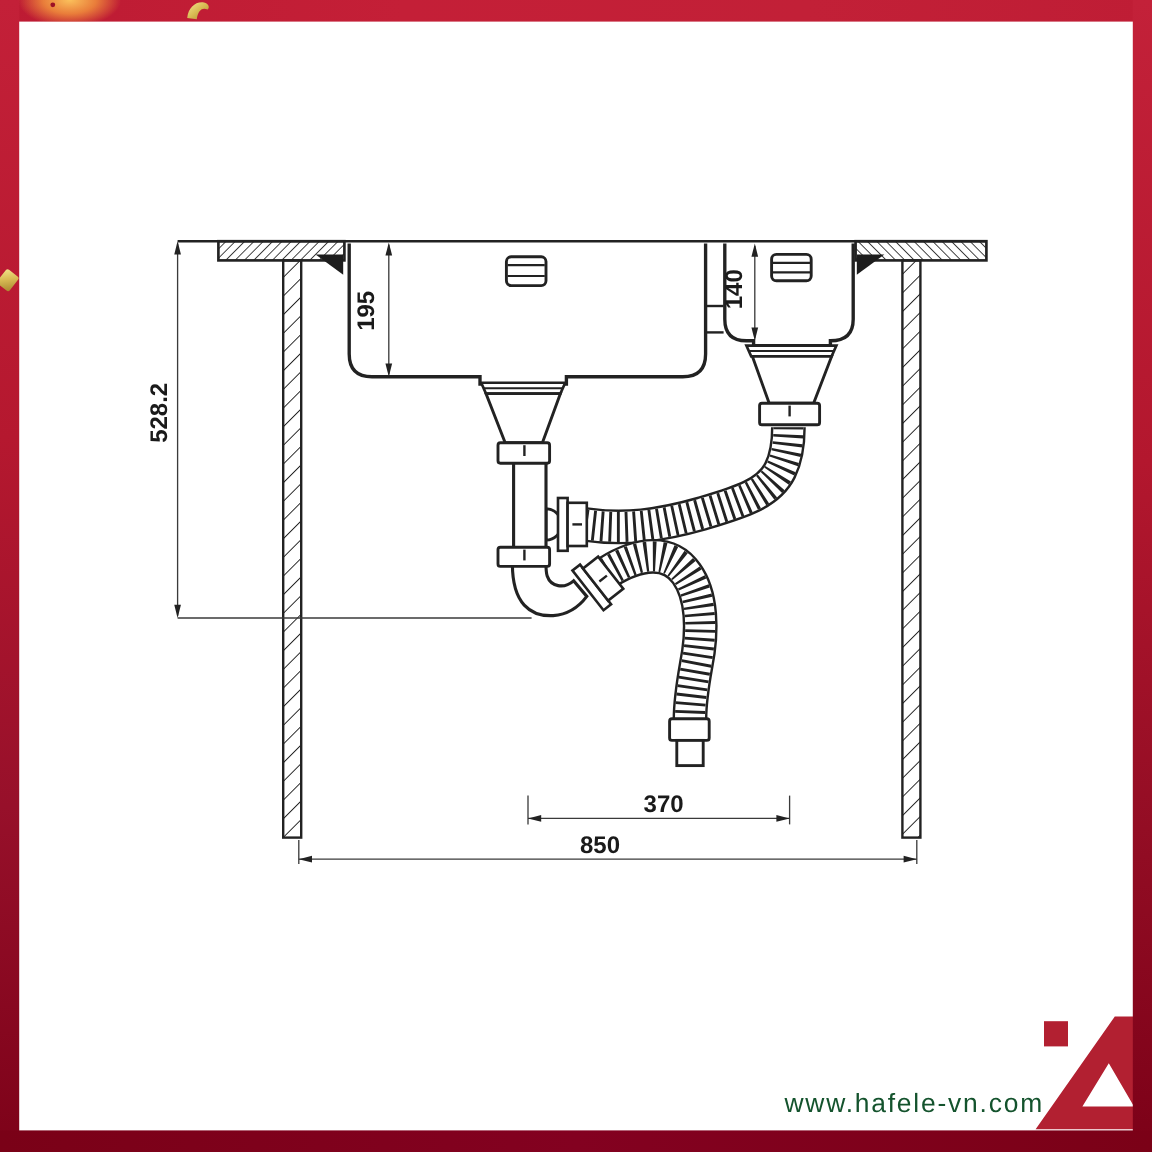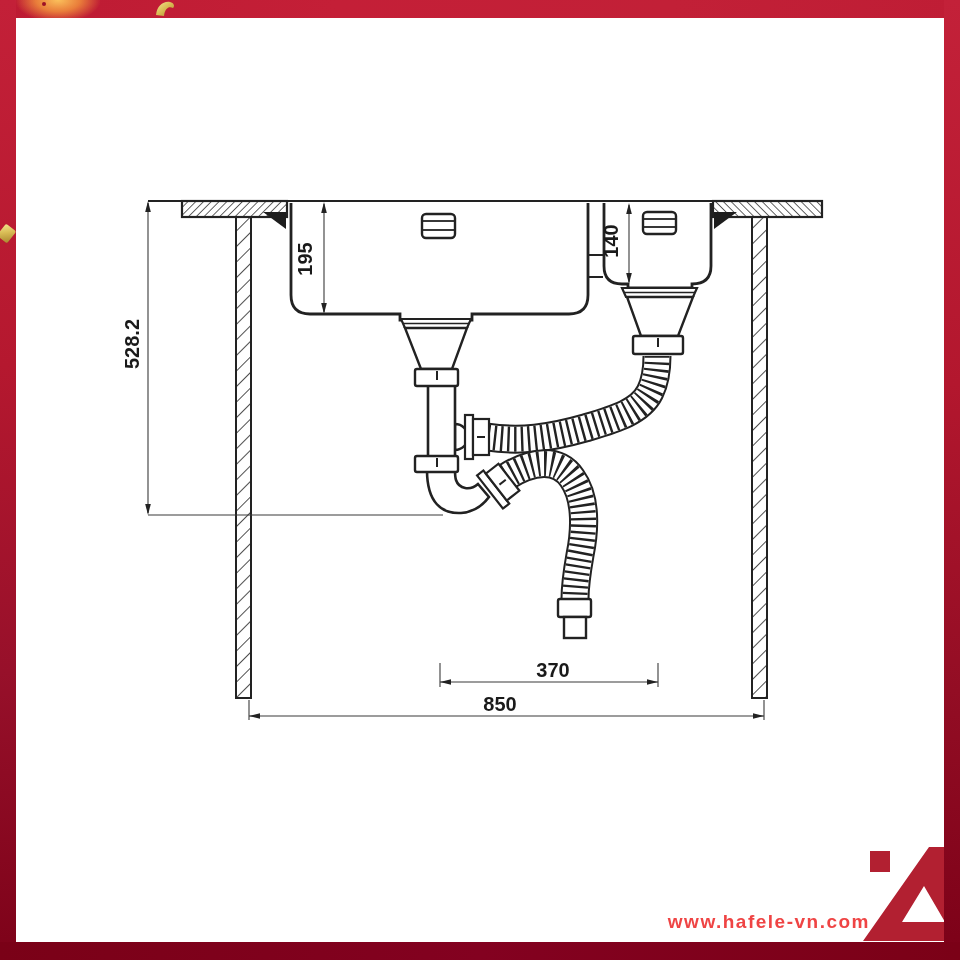--- a/index.html
+++ b/index.html
@@ -24,21 +24,21 @@
   .confetti-ribbon{position:absolute;left:153px;top:0px;z-index:7;}
   .confetti-left{position:absolute;left:0px;top:226px;width:13px;height:15px;z-index:7;
     transform:rotate(38deg);
     background:linear-gradient(135deg,#f2e48c 0%,#d9bc55 45%,#a8862e 100%);
     border-radius:2px;}
   .confetti-dot{position:absolute;left:42px;top:2px;width:4px;height:4px;border-radius:50%;
     background:#9d1126;z-index:7;}
 
   
   .watermark{position:absolute;right:90px;bottom:27px;z-index:2;
-    color:#ef4444;font-size:19px;font-weight:700;letter-spacing:1.5px;}
+    color:#14532d;font-size:22px;font-weight:400;letter-spacing:1.5px;}
 
   
   .logo{position:absolute;left:850px;top:838px;width:110px;height:110px;z-index:2;}
 
   svg text{font-family:"Liberation Sans",sans-serif;}
 </style>
 </head>
 <body>
 
 <div class="stage">

